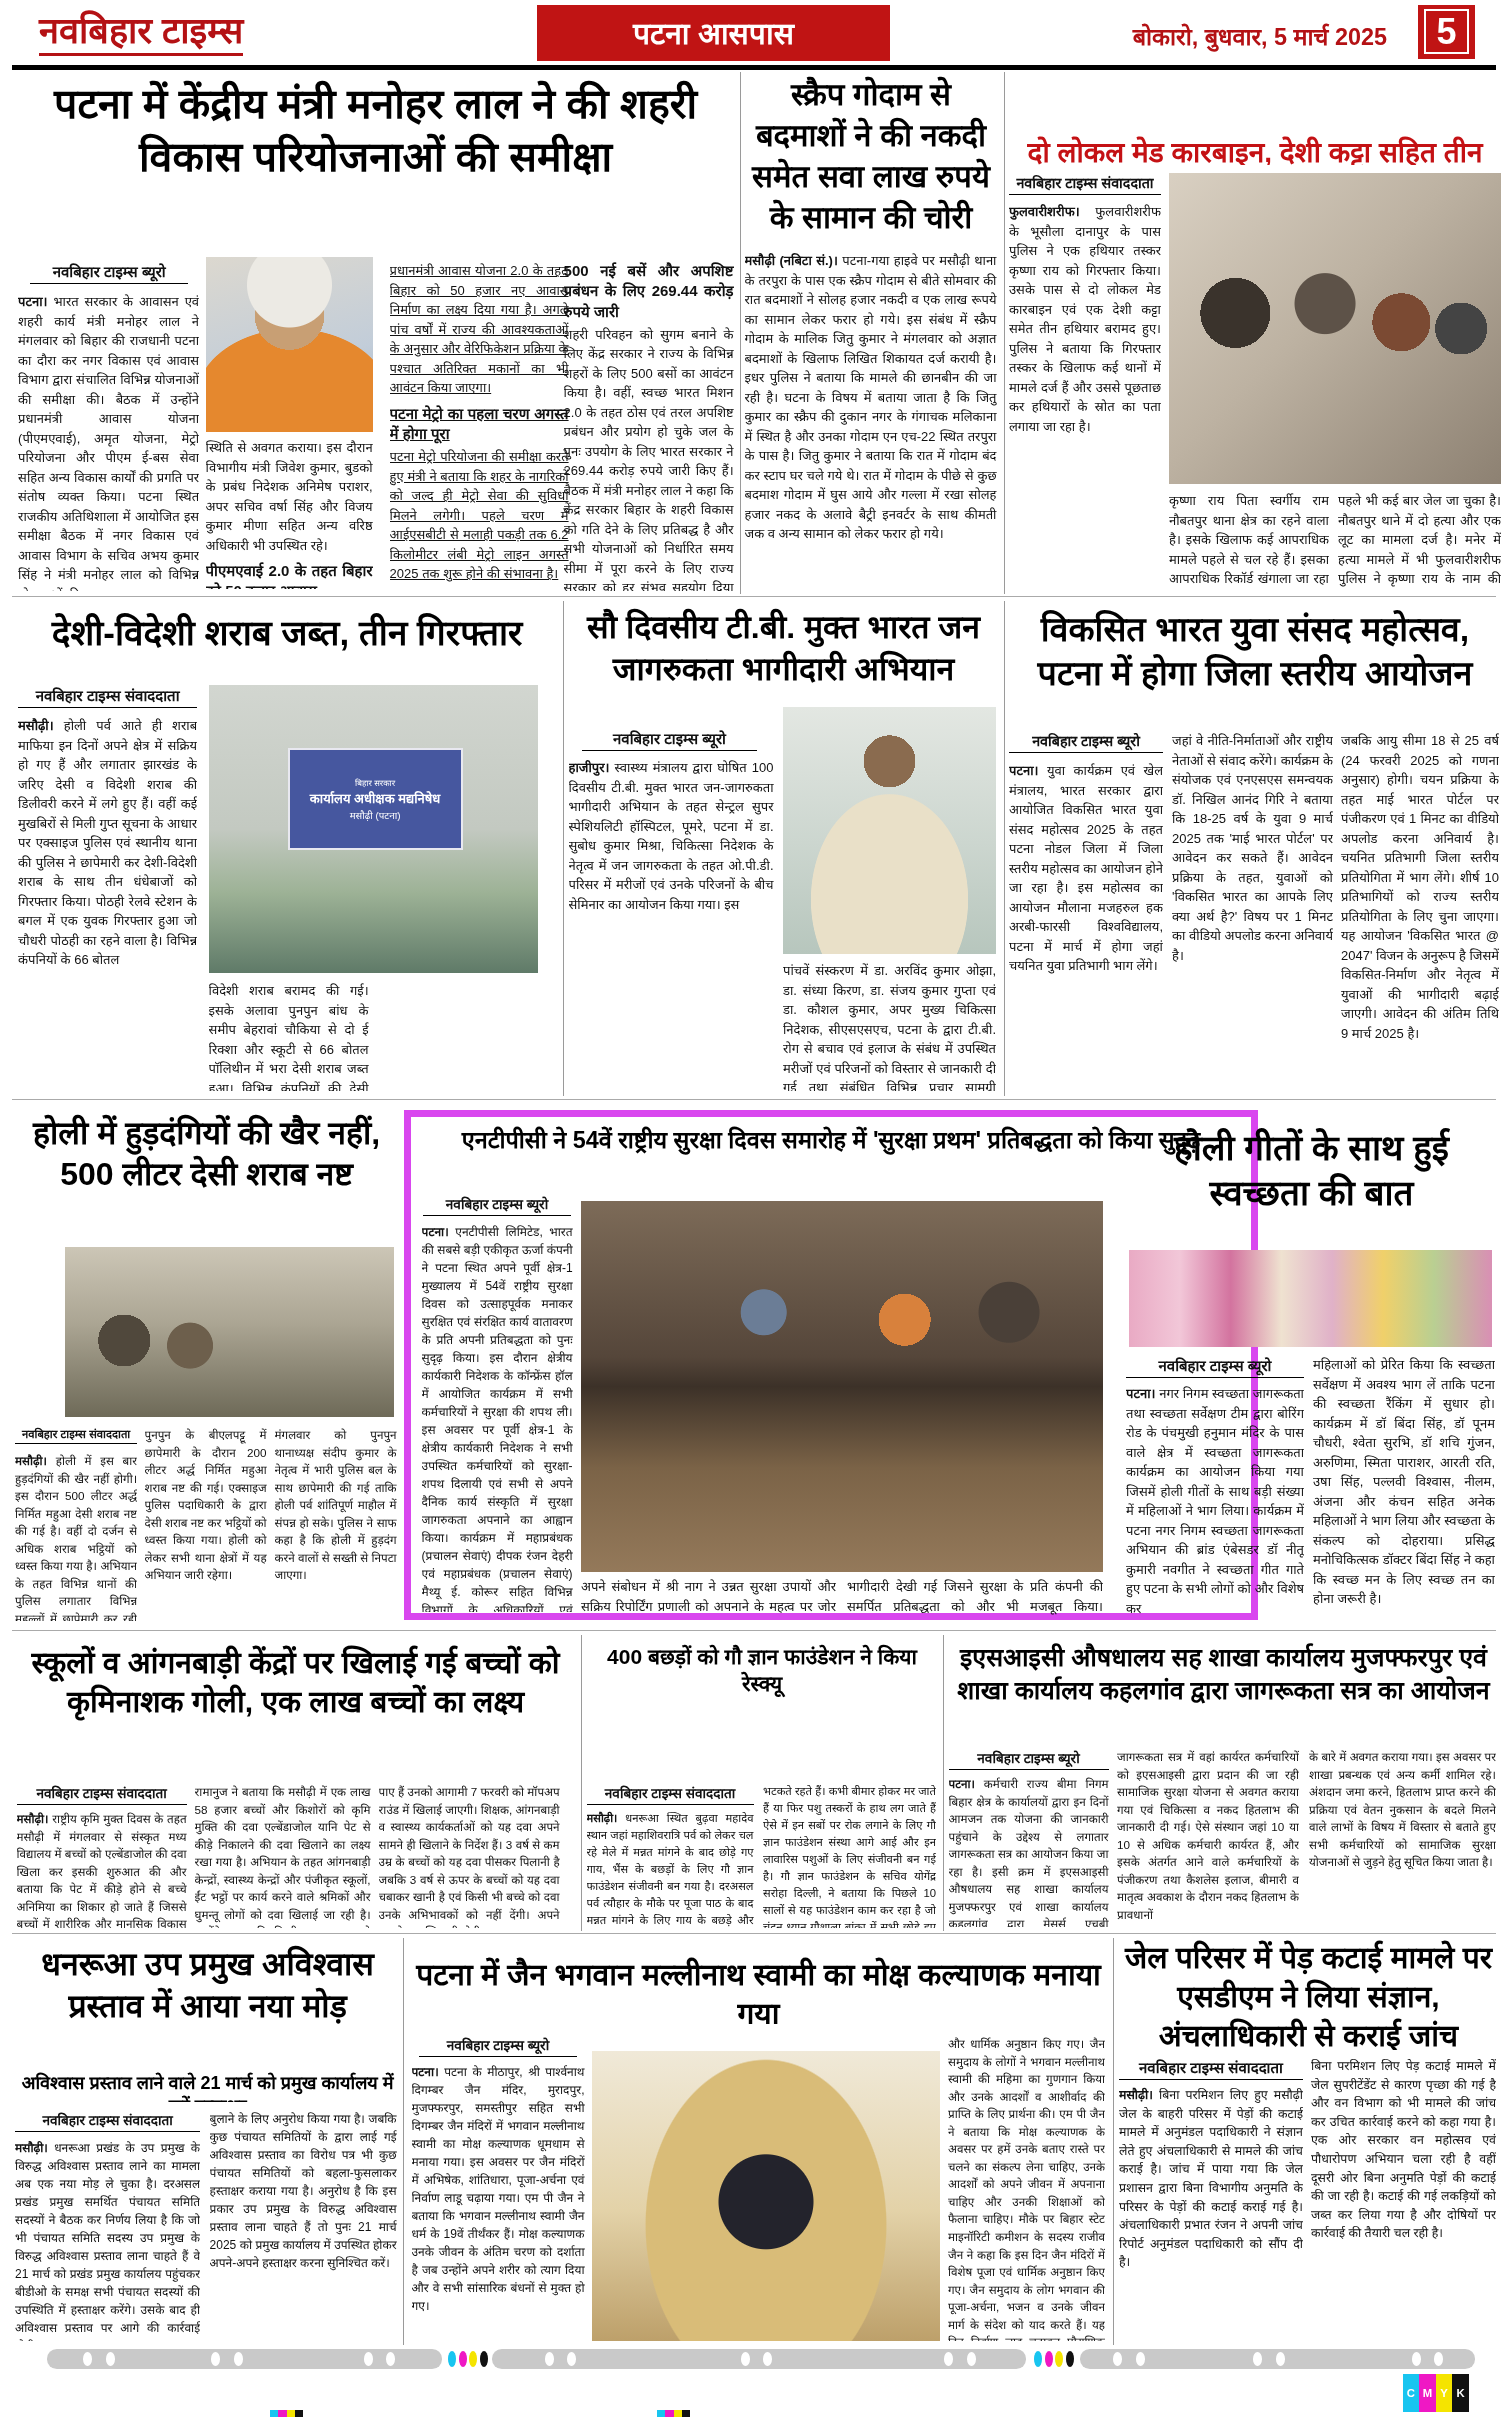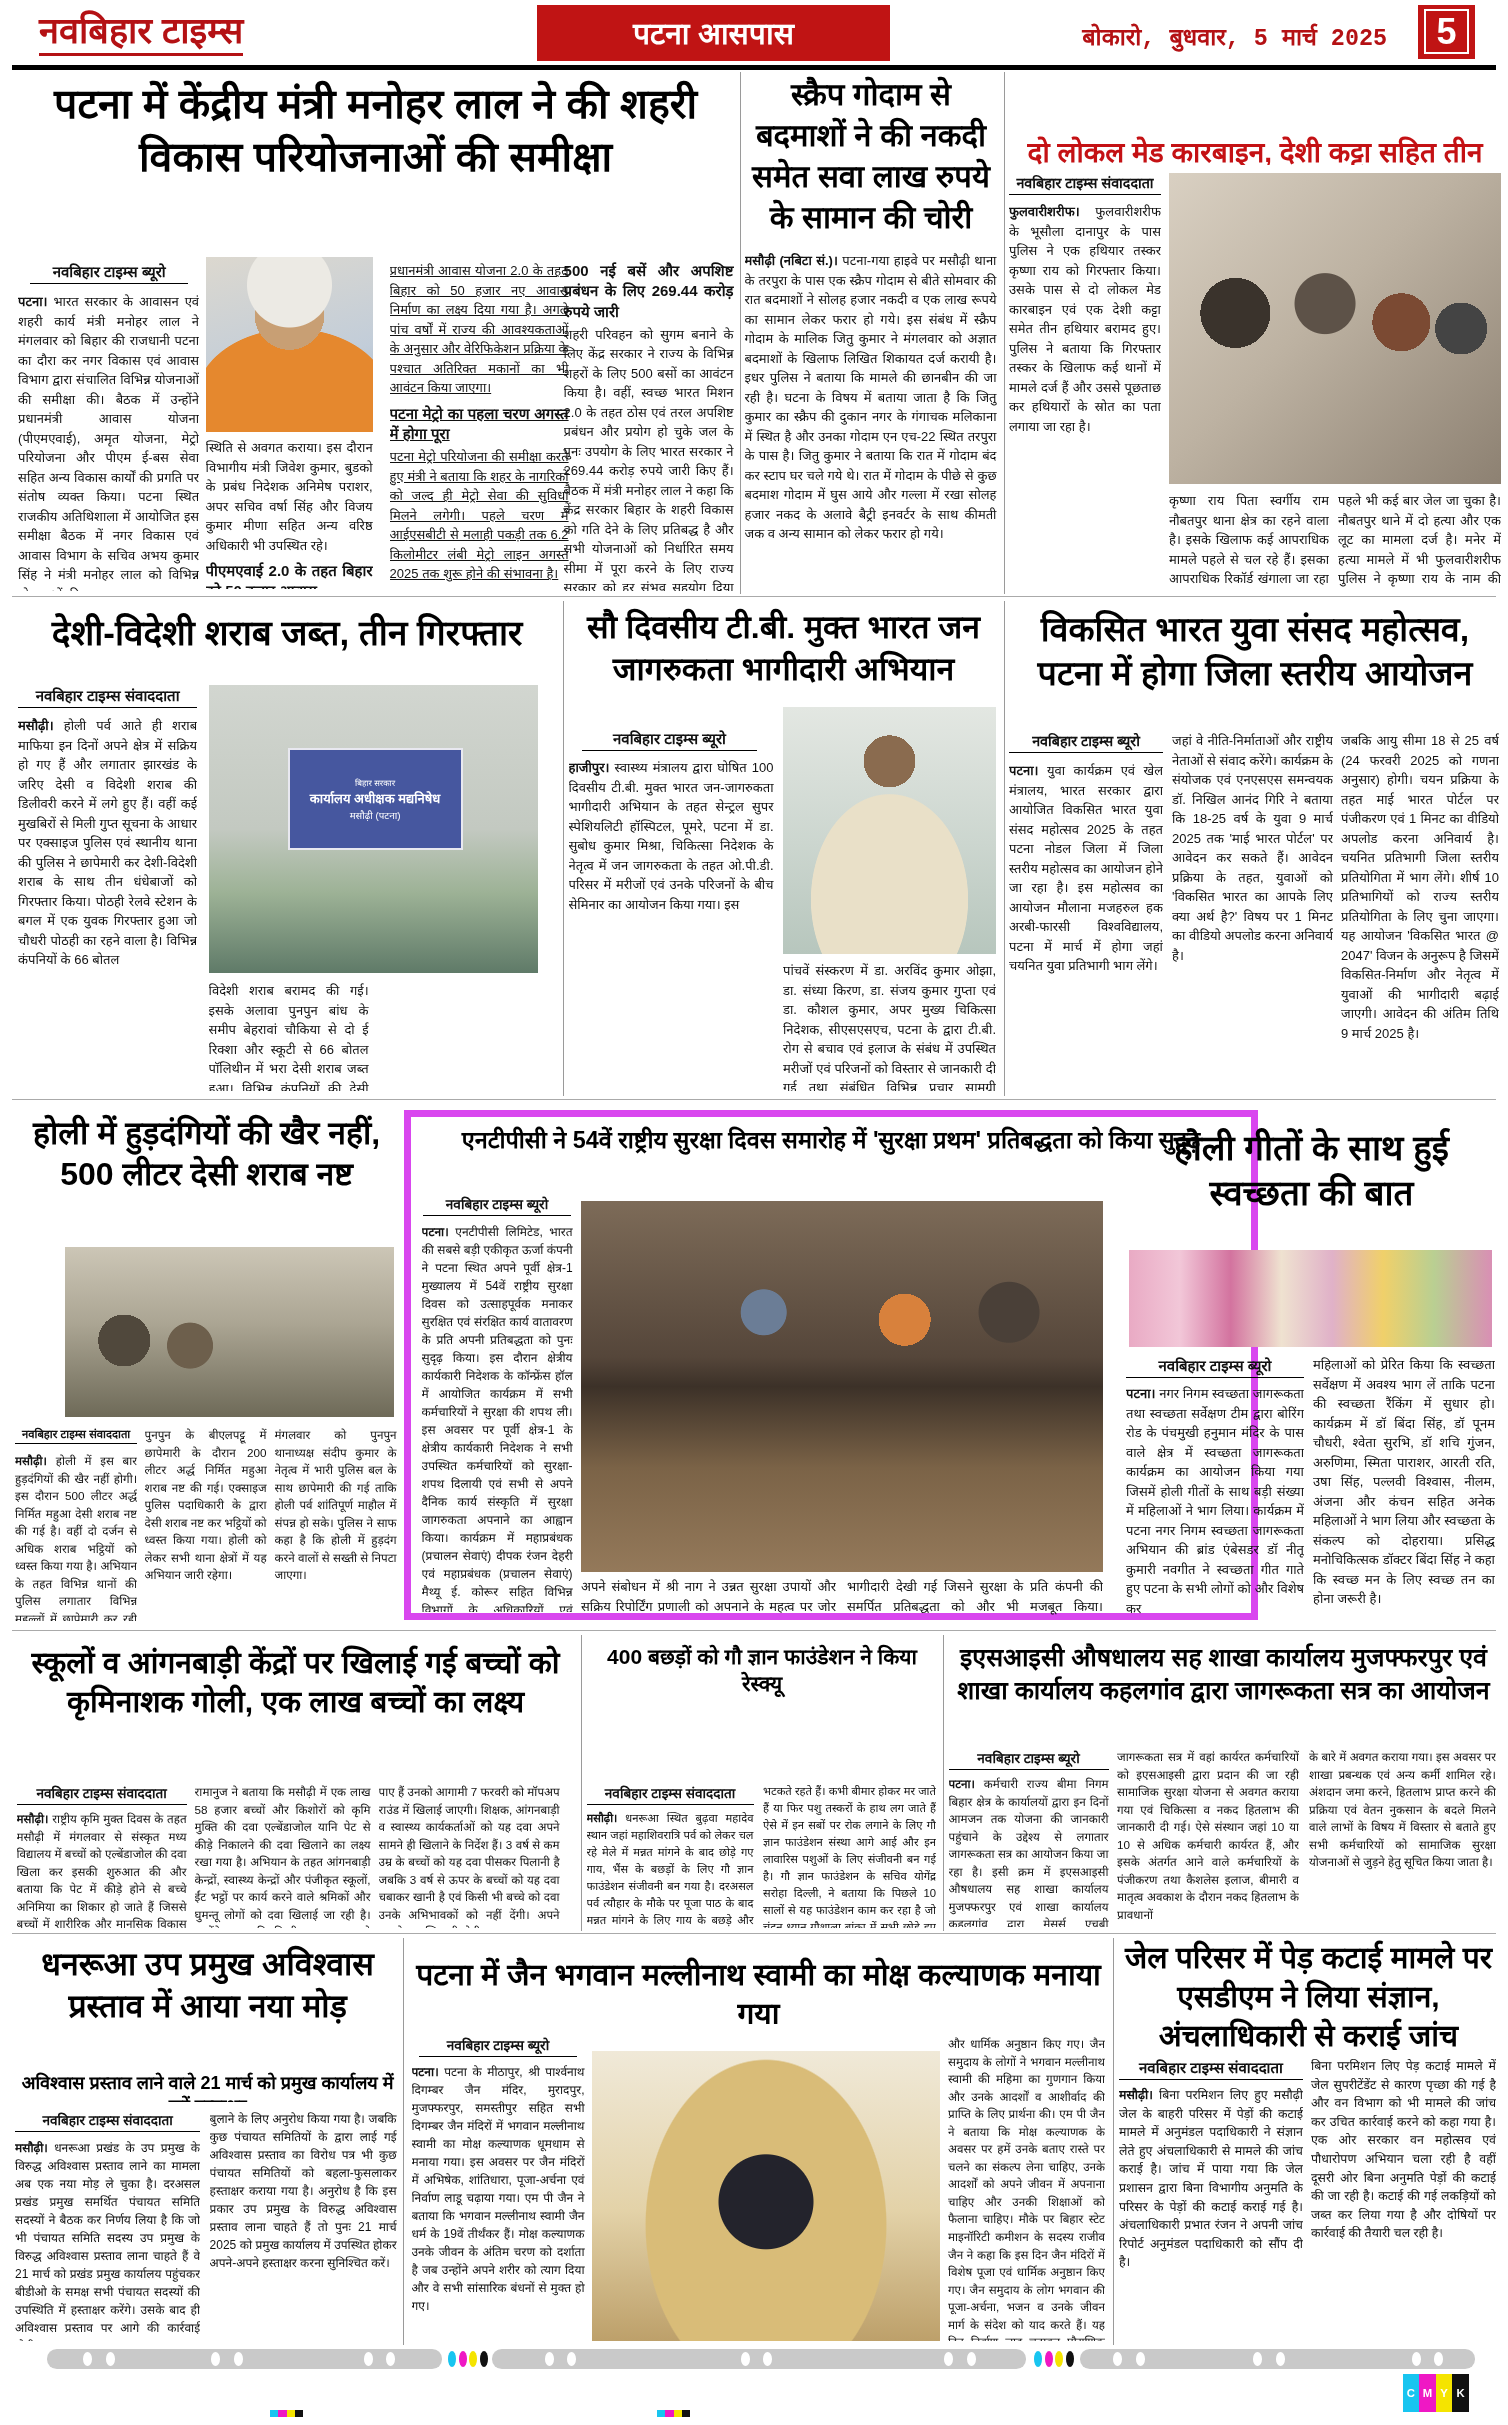--- a/index.html
+++ b/index.html
@@ -3,21 +3,21 @@
 <meta charset="utf-8">
 <style>
   html,body{margin:0;padding:0;background:#888;}
   .page{position:relative;width:1508px;height:2426px;background:#ffffff;
         font-family:"Liberation Sans","DejaVu Sans",sans-serif;color:#111;overflow:hidden;}
   
   .masthead{position:absolute;left:39px;top:10.6px;font-size:36px;font-weight:bold;color:#b41114;
             border-bottom:3.8px solid #b41114;padding-bottom:3px;line-height:1.1;}
   .section-badge{position:absolute;left:537px;top:4.5px;width:353px;height:56px;background:#c01414;
                  color:#fff;font-size:30px;font-weight:bold;display:flex;align-items:center;justify-content:center;}
-  .edition-date{position:absolute;right:121px;top:19.6px;font-size:23.4px;font-weight:bold;color:#b41114;font-family:Liberation Mono, monospace;}
+  .edition-date{position:absolute;right:121px;top:19.6px;font-size:23.4px;font-weight:bold;color:#b41114;}
   .page-badge{position:absolute;right:33px;top:4.5px;width:57px;height:54px;background:#c01414;
               display:flex;align-items:center;justify-content:center;}
   .page-badge .inner{border:2.3px solid #fff;padding:0 10.6px;color:#fff;font-size:36px;font-weight:bold;line-height:1.15;}
   .toprule{position:absolute;left:12px;right:12px;top:65px;height:5.3px;background:#000;}
   
   .article{position:absolute;}
   .hl{position:absolute;left:0;right:0;font-weight:bold;color:#000;text-align:center;line-height:1.3;overflow:hidden;}
   .redsub{position:absolute;left:0;right:0;text-align:center;font-weight:bold;color:#c41114;overflow:hidden;}
   .byline{position:absolute;font-weight:bold;font-size:15px;text-align:center;
           border-bottom:1.5px solid #000;padding-bottom:1.5px;overflow:hidden;white-space:nowrap;}

